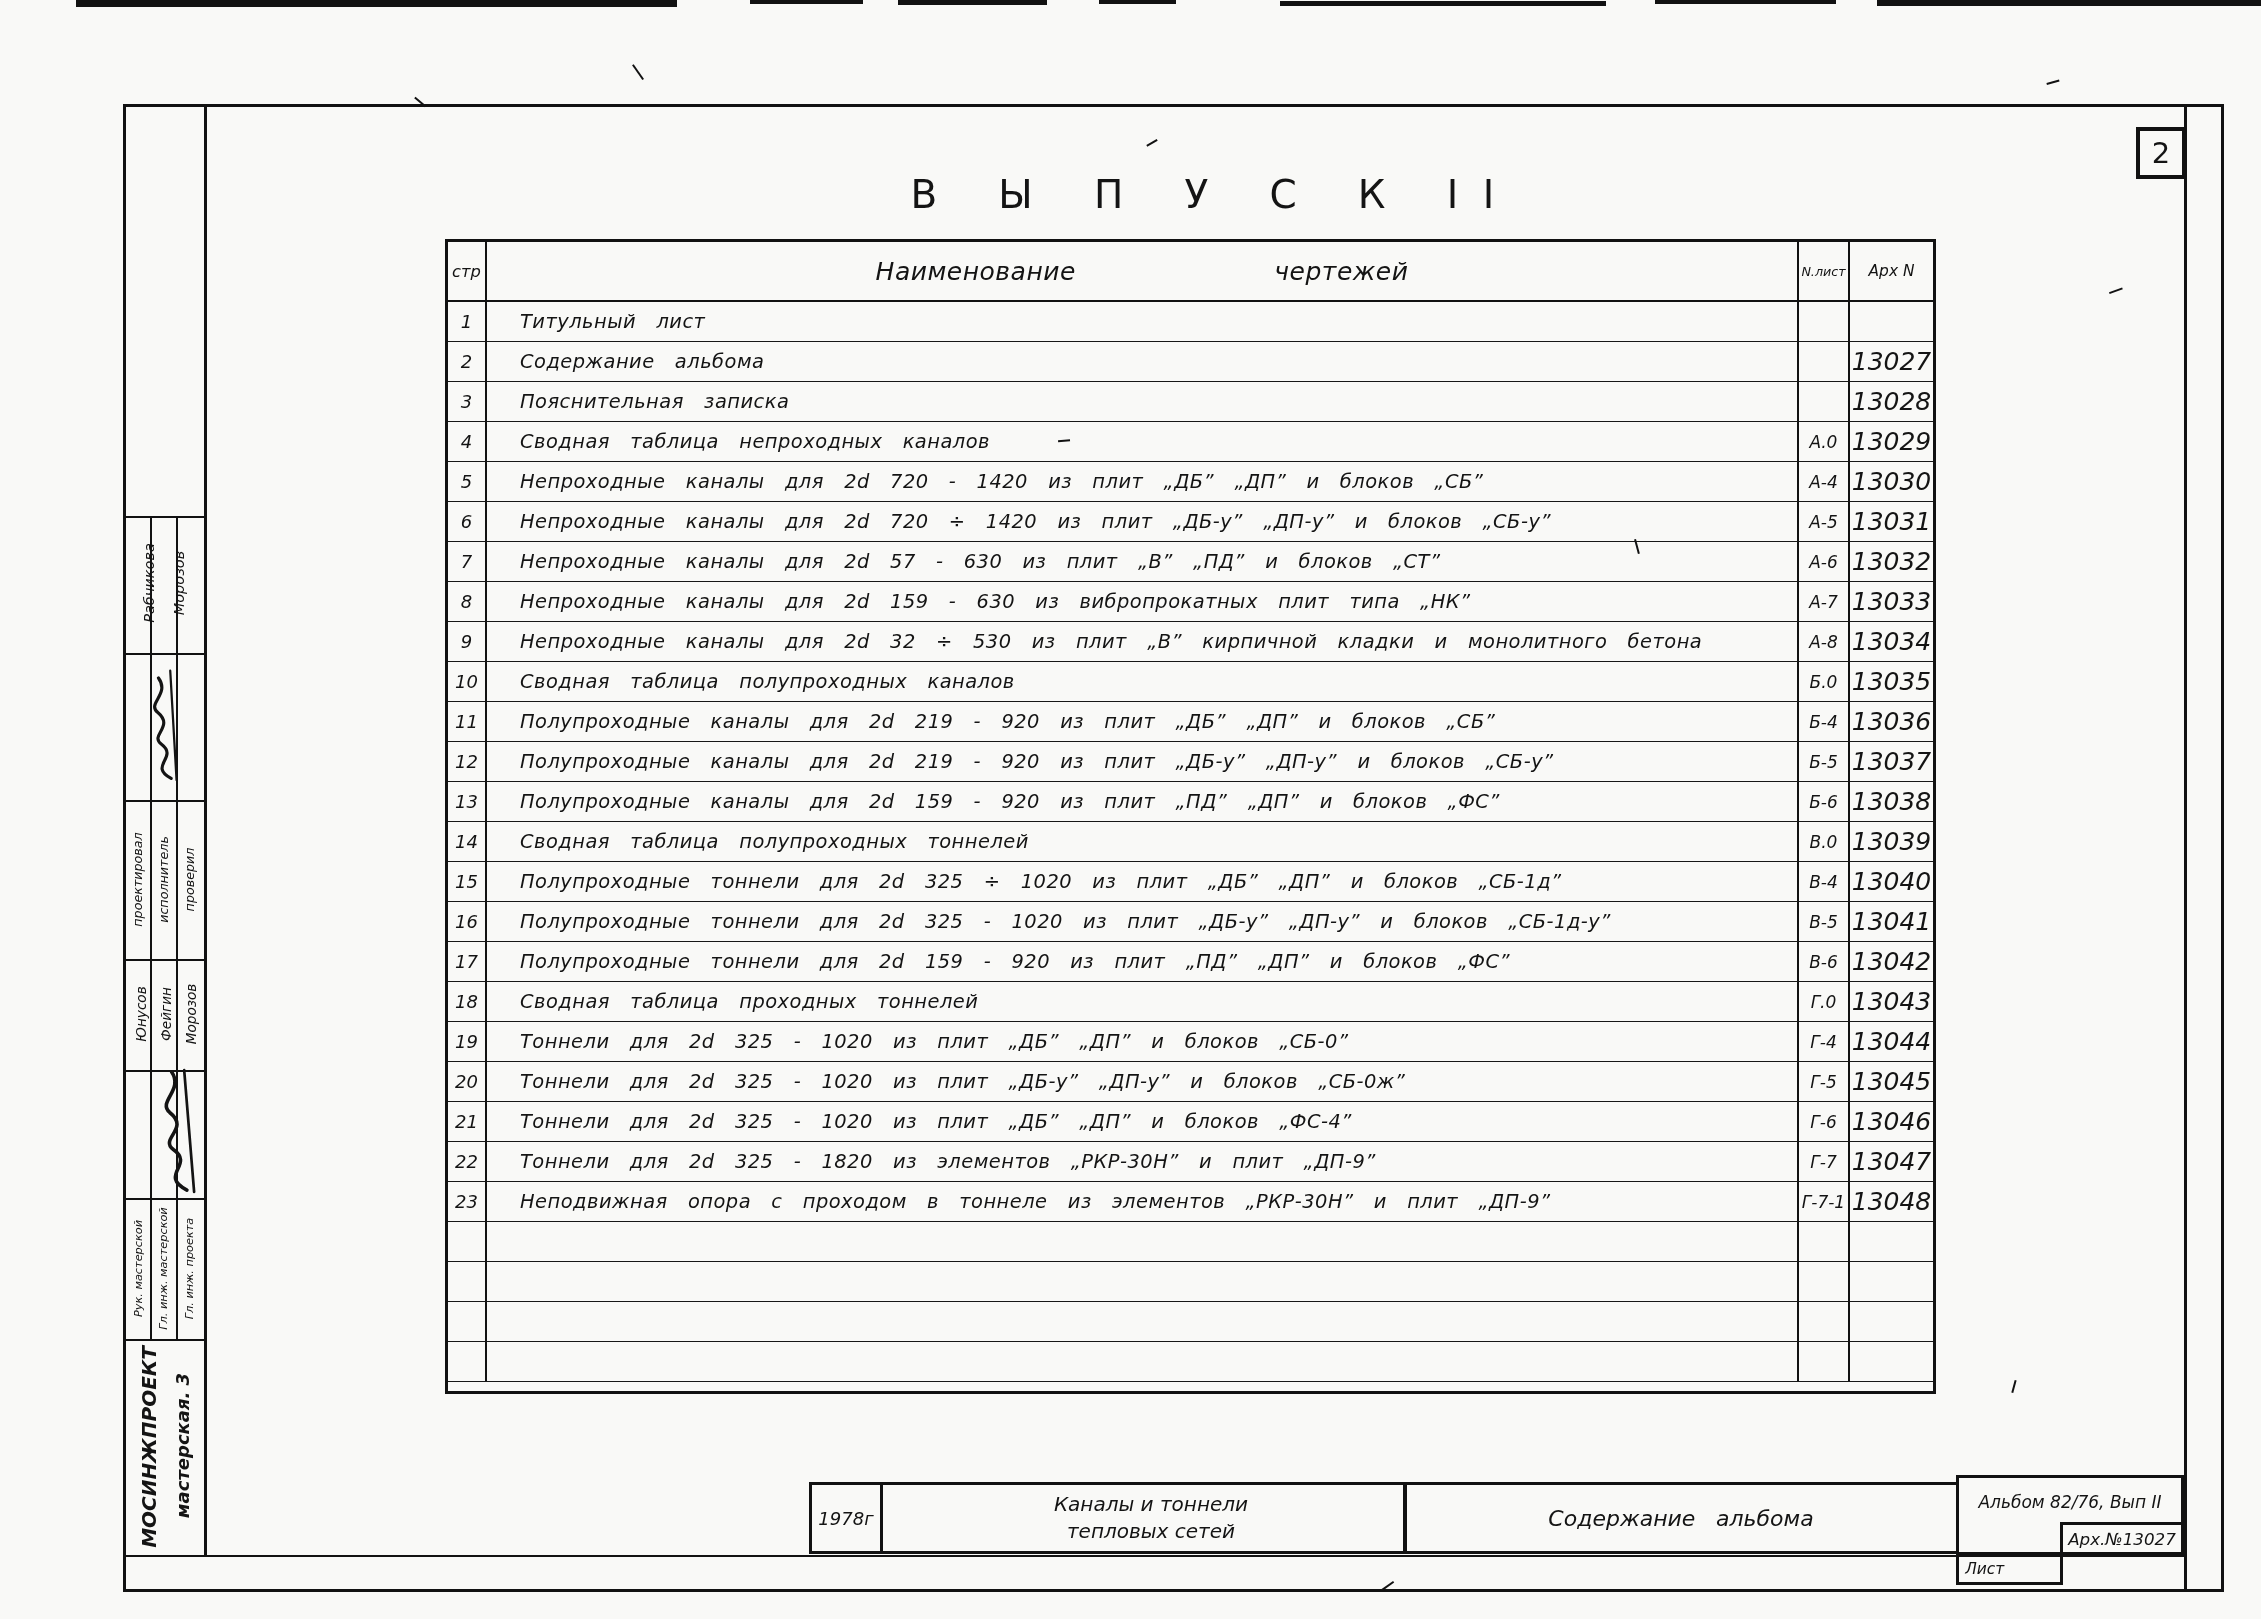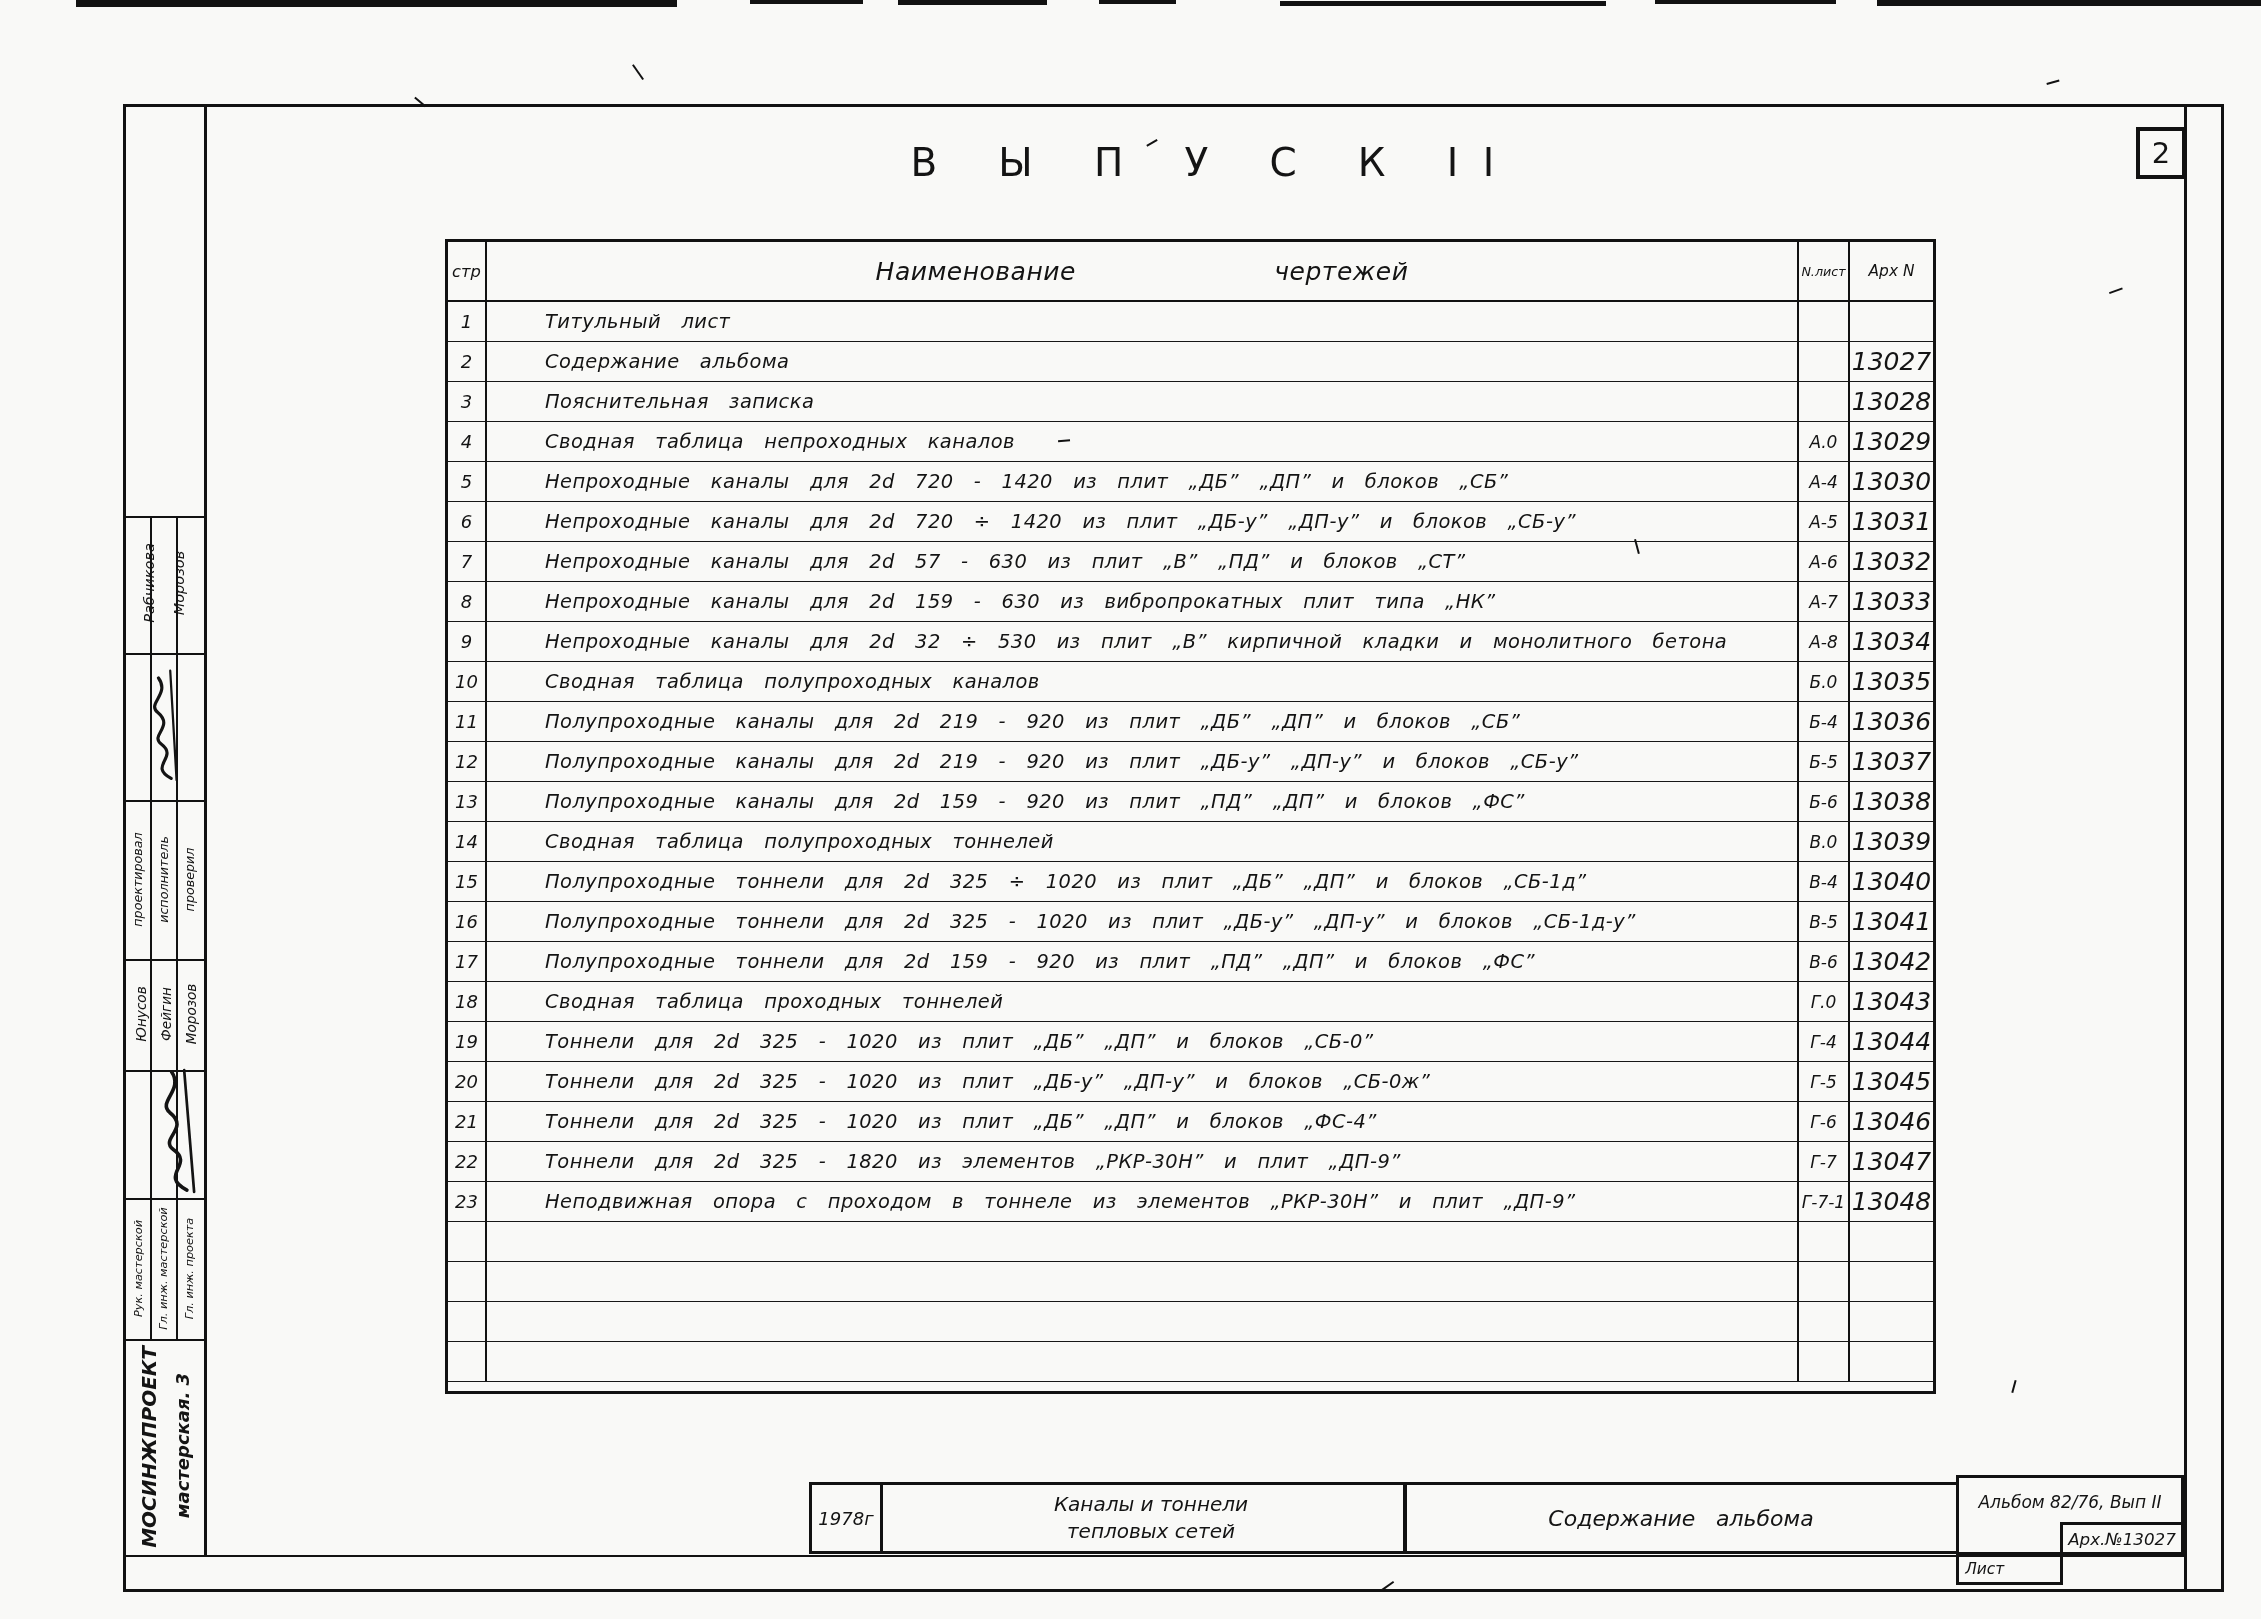--- a/index.html
+++ b/index.html
@@ -12,31 +12,31 @@
   .abs{position:absolute; box-sizing:border-box;}
   .ink{background:#121212;}
   
   .outer-frame{left:123px; top:104px; width:2101px; height:1488px; border:3.2px solid #121212;}
   .line-v{width:2.7px; background:#121212;}
   .line-h{height:2.3px; background:#121212;}
   
   .pagenum-box{left:2136px; top:127px; width:50px; height:52px; border:4.5px solid #121212;
     display:flex; align-items:center; justify-content:center; font-size:29px; background:#f9f9f7;}
   
-  .main-title{left:886px; top:140px; width:497px; text-align:center;
+  .main-title{left:886px; top:172px; width:497px; text-align:center;
     font-size:39px; letter-spacing:24.4px; text-indent:24.4px; white-space:nowrap; font-weight:500;}
   
   .tbl{left:445px; top:239px; width:1491px; height:1155px; border:3.2px solid #121212;
     display:flex; flex-direction:column; overflow:hidden; background:transparent;}
   .tbl-header{flex:none; height:58px; display:flex; border-bottom:2.7px solid #121212;}
   .trow{flex:none; height:39px; display:flex; border-bottom:1.8px solid #171717;}
   .c{box-sizing:border-box; display:flex; align-items:center; overflow:visible;}
   .c-page{width:39px; border-right:2.3px solid #121212; justify-content:center;
     font-size:18px; font-style:italic;}
-  .c-name{flex:1; border-right:2.3px solid #121212; padding-left:58px;
+  .c-name{flex:1; border-right:2.3px solid #121212; padding-left:33px;
     font-size:19.4px; font-style:italic; word-spacing:13.6px; letter-spacing:0.5px; white-space:nowrap;}
   .c-sheet{width:51px; border-right:2.3px solid #121212; justify-content:center;
     font-size:17px; font-style:italic; white-space:nowrap;}
   .c-arch{width:83px; justify-content:center; font-size:25px; font-style:italic; white-space:nowrap;}
   .h-page{font-size:16.3px; font-style:italic;}
   .h-name{font-size:25px; font-style:italic; justify-content:center; word-spacing:190px; padding-left:0;}
   .h-sheet{font-size:12.7px; font-style:italic;}
   .h-arch{font-size:15.4px; font-style:italic;border-radius:16px;}
   
   .vtext{position:absolute; transform:rotate(-90deg); transform-origin:center;

